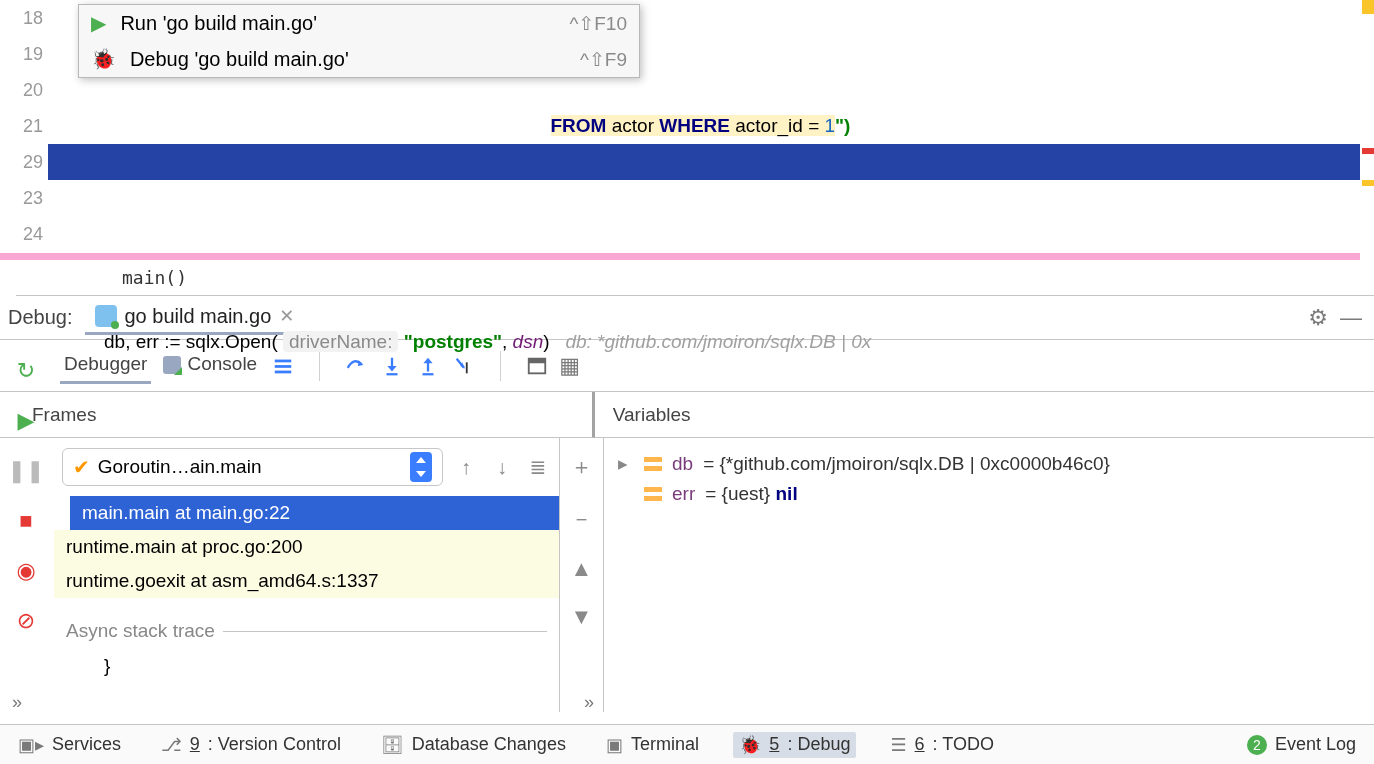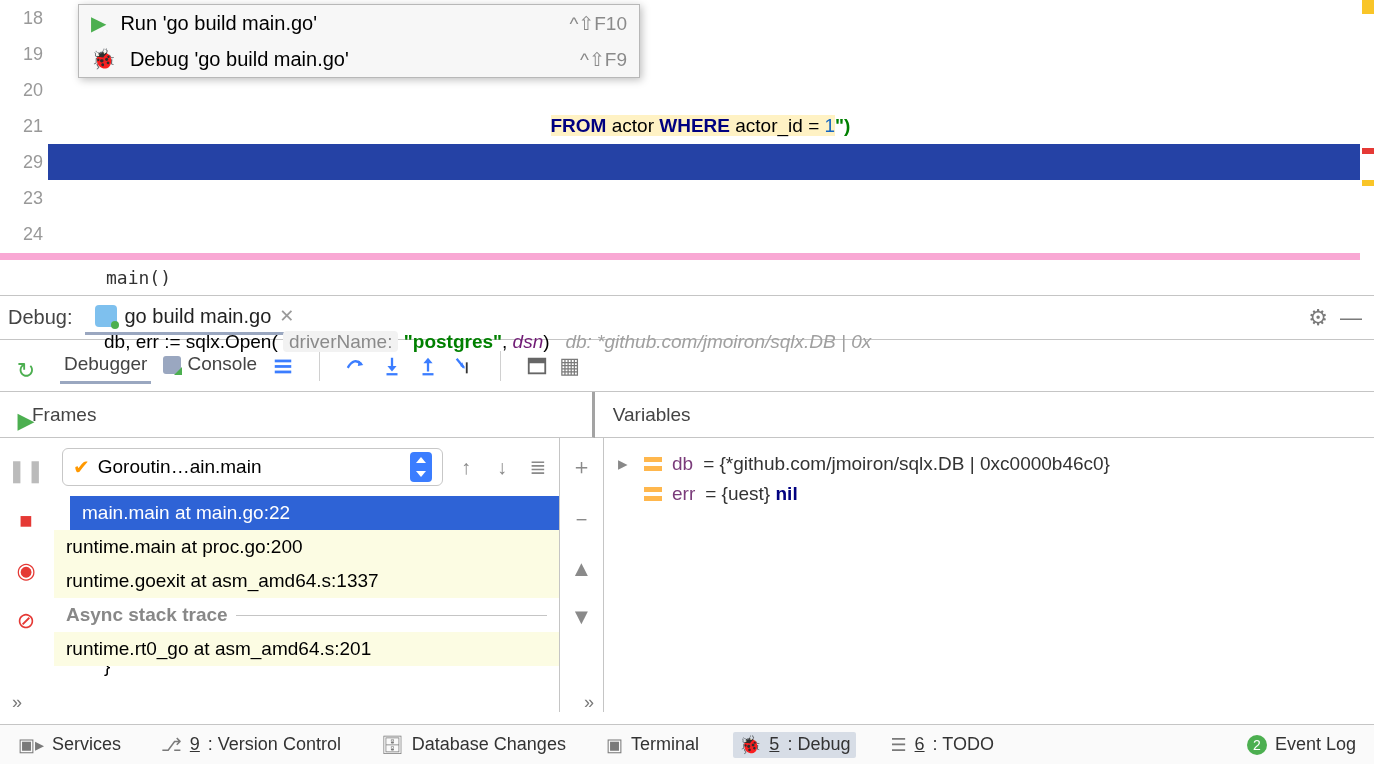--- a/index.html
+++ b/index.html
@@ -23,21 +23,21 @@
   .right-stripe .bp { position:absolute; right:0; top:148px; width:12px; height:6px; background:#e53935; }
   .right-stripe .yel { position:absolute; right:0; top:180px; width:12px; height:6px; background:#f9c528; }
 
   .popup { position:absolute; top:4px; left:78px; width:562px; background:#f7f7f7; border:1px solid #b8b8b8; box-shadow:2px 2px 8px rgba(0,0,0,.25); font-size:20px; }
   .popup-row { display:flex; align-items:center; padding:6px 12px; gap:14px; cursor:pointer; }
   .popup-label { flex:1; }
   .popup-short { color:#8a8a8a; font-size:19px; }
   .run-icon { color:#4caf50; font-size:20px; }
   .bug-icon { color:#4caf50; font-size:20px; }
 
-  .breadcrumb { height:36px; border-bottom:1px solid #c5c5c5; padding-left:106px; line-height:36px; font-family:Menlo,Consolas,monospace; font-size:18px; color:#333; background:#fff; }
+  .breadcrumb { height:36px; border-bottom:1px solid #c5c5c5; padding-left:106px; line-height:36px; font-family:Menlo,Consolas,monospace; font-size:18px; color:#333; background:#fff;margin-left:16px; }
 
   .debug-header { display:flex; align-items:center; height:44px; border-bottom:1px solid #c5c5c5; padding:0 12px 0 8px; gap:12px; }
   .debug-header .title { color:#444; font-size:20px; }
   .go-icon { width:22px; height:22px; background:linear-gradient(#7ec0ee,#7ec0ee); border-radius:4px; display:inline-block; position:relative; margin-right:8px; }
   .go-icon::after { content:""; position:absolute; right:-2px; bottom:-2px; width:8px; height:8px; background:#4caf50; border-radius:50%; }
   .tab-name { font-size:20px; color:#222; }
   .tab-close { color:#9a9a9a; font-size:18px; margin-left:8px; }
   .spacer { flex:1; }
   .gear-icon, .minus-icon { color:#7a7a7a; font-size:22px; cursor:pointer; }
 
@@ -63,21 +63,21 @@
   .frames-toolbar { display:flex; align-items:center; gap:10px; padding:10px 8px; }
   .goroutine-select { flex:1; display:flex; align-items:center; background:#fff; border:1px solid #c7c7c7; border-radius:6px; height:38px; padding:0 10px; font-size:19px; cursor:pointer; }
   .goroutine-select .chk { color:#ff9800; font-size:20px; margin-right:8px; }
   .goroutine-select .stepper { margin-left:auto; width:22px; height:30px; background:#3b7dff; border-radius:4px; position:relative; }
   .goroutine-select .stepper::before{content:"";position:absolute;left:6px;top:5px;border-left:5px solid transparent;border-right:5px solid transparent;border-bottom:6px solid #fff;}
   .goroutine-select .stepper::after{content:"";position:absolute;left:6px;bottom:5px;border-left:5px solid transparent;border-right:5px solid transparent;border-top:6px solid #fff;}
   .tiny-btn { width:26px; height:26px; color:#8a8a8a; display:flex; align-items:center; justify-content:center; cursor:pointer; font-size:20px; }
   .frame-list { font-size:19px; }
   .frame-item { padding:6px 12px; background:#fcfce3; cursor:pointer; }
   .frame-item.selected { background:#2e63d6; color:#fff;margin-left:16px; }
-  .async-label { padding:6px 12px; color:#888; display:flex; align-items:center; gap:8px; font-weight:bold; }
+  .async-label { padding:6px 12px; color:#888; display:flex; align-items:center; gap:8px; font-weight:normal;margin-top:16px; }
   .async-label .line { flex:1; height:1px; background:#c5c5c5; }
 
   .mid-strip { width:44px; border-right:1px solid #c5c5c5; display:flex; flex-direction:column; align-items:center; gap:22px; padding-top:14px; color:#8a8a8a; font-size:22px; }
   .vars-panel { flex:1; padding:10px 14px; font-size:19px; font-family:Menlo,Consolas,monospace; }
   .var-row { display:flex; align-items:center; gap:10px; padding:4px 0; }
   .var-arrow { color:#888; width:16px; }
   .var-icon { width:18px; height:14px; background:linear-gradient(#ffb74d 0 33%, #fff 33% 66%, #ffb74d 66%); display:inline-block; }
   .var-name { color:#7a3b7a; }
   .var-val { color:#333; }
   .var-val .b { color:#000080; font-weight:bold; }
@@ -225,21 +225,20 @@
       <span class="tiny-btn">≣</span>
     </div>
     <div class="frame-list">
       <div class="frame-item selected">main.main at main.go:22</div>
       <div class="frame-item">runtime.main at proc.go:200</div>
       <div class="frame-item">runtime.goexit at asm_amd64.s:1337</div>
       <div class="async-label">
           <span>Async stack trace</span>
           <span class="line"></span>
         </div>
-      <div class="frame-item">runtime.rt0_go at asm_amd64.s:201</div>
     </div>
   </div>
 
   <div class="mid-strip">
     <span>＋</span>
     <span>－</span>
     <span>▲</span>
     <span>▼</span>
   </div>
 

